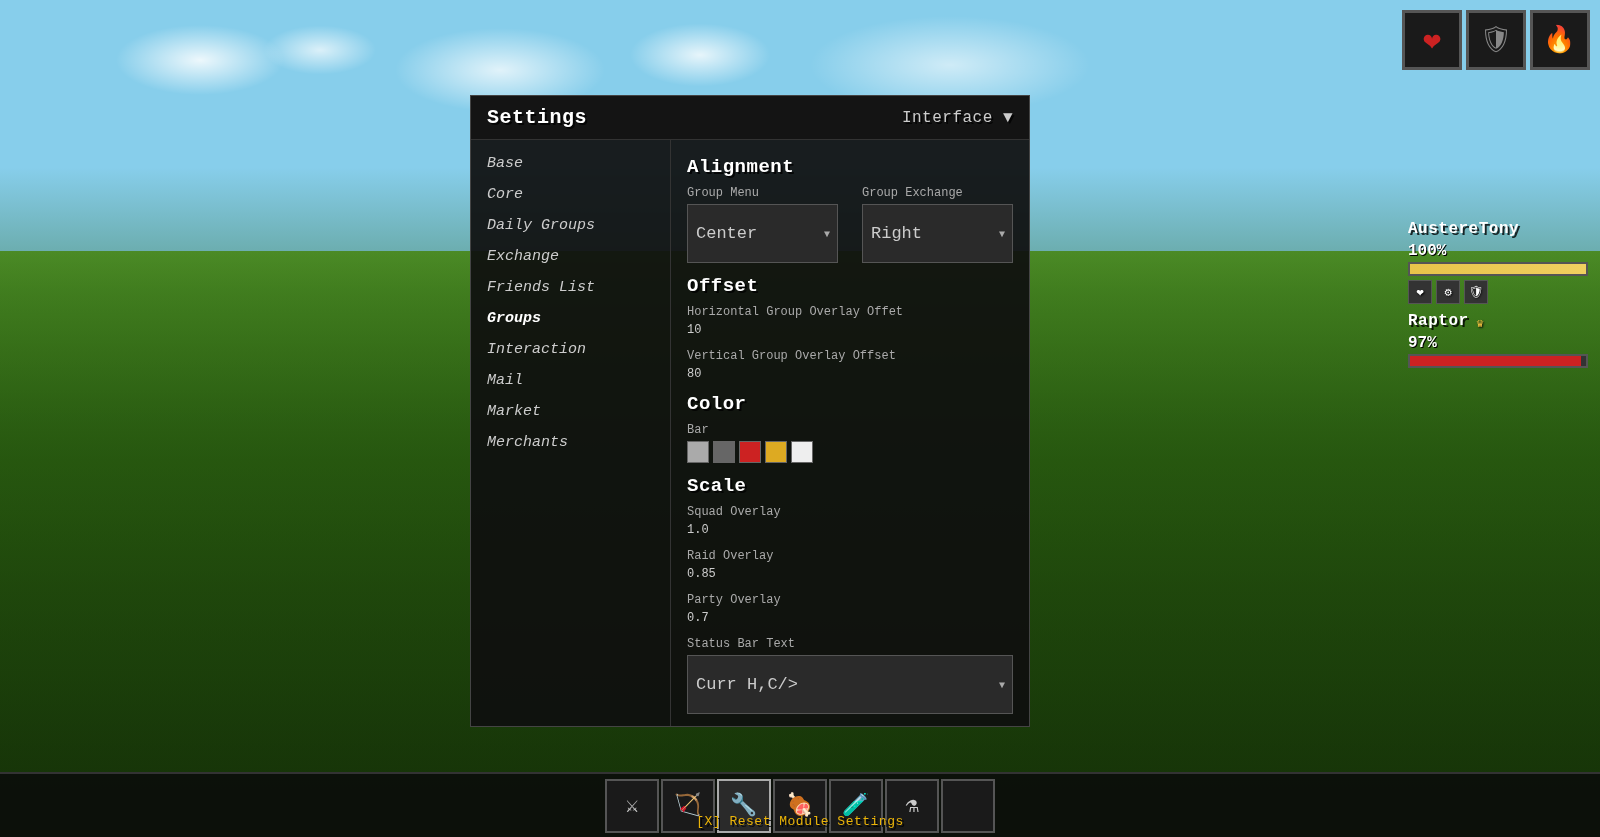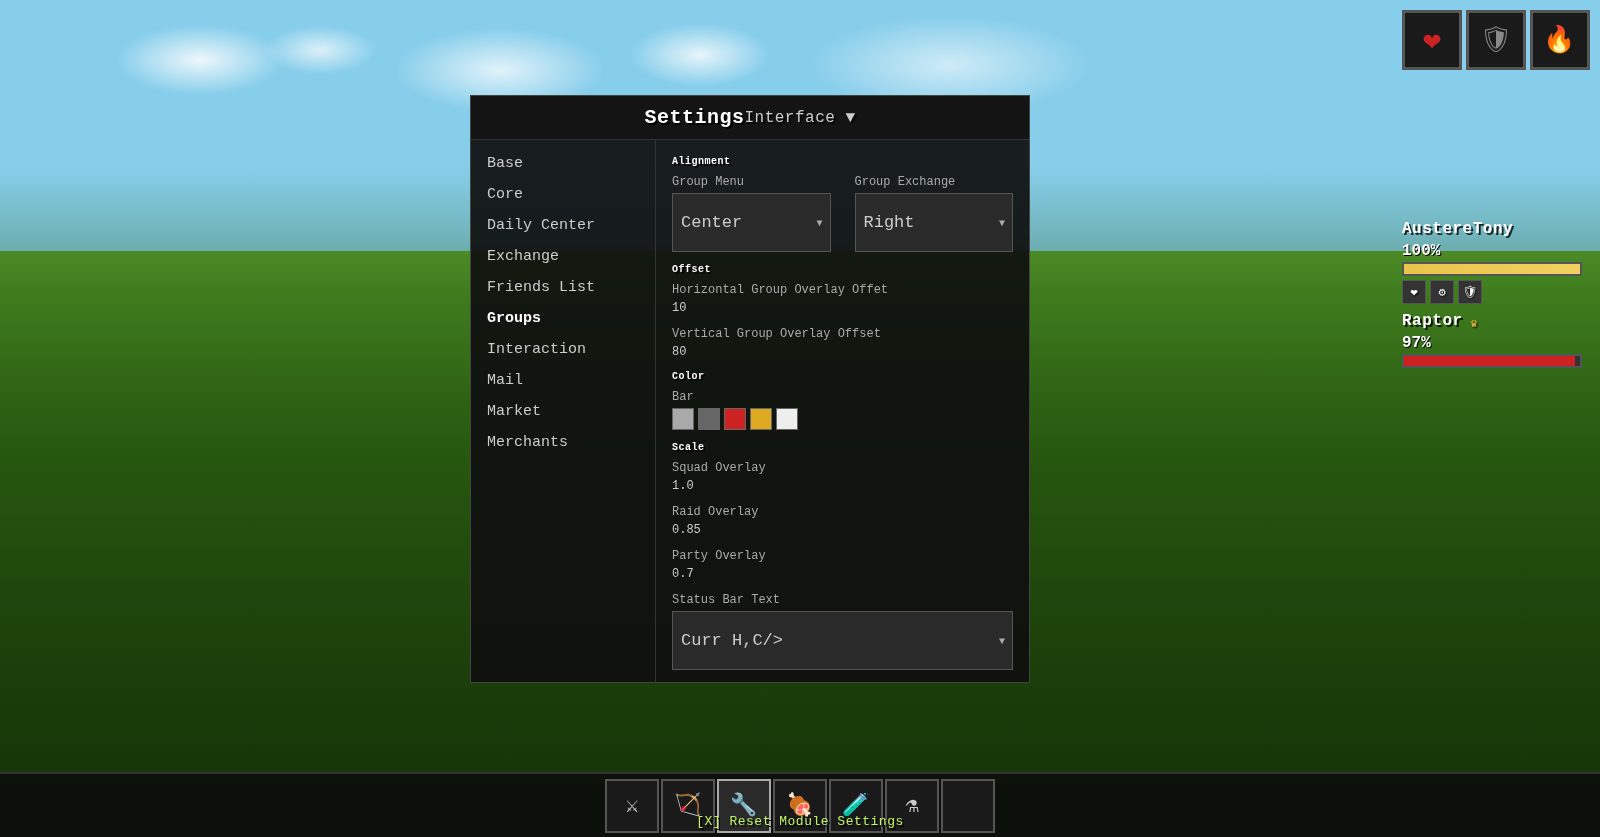--- a/index.html
+++ b/index.html
@@ -67,21 +67,21 @@
       display: flex;
       align-items: center;
       justify-content: center;
       font-size: 28px;
     }
 
     
     .player-info {
       position: absolute;
       top: 220px;
-      right: 18px;
+      right: 12px;
       z-index: 10;
       color: white;
       text-shadow: 1px 1px 2px black;
     }
 
     .player-name {
       font-size: 16px;
       font-weight: bold;
       font-family: 'Courier New', monospace;
       margin-bottom: 4px;
@@ -141,21 +141,21 @@
       left: 470px;
       width: 560px;
       background: rgba(15, 15, 15, 0.93);
       border: 1px solid #444;
       z-index: 20;
       font-family: 'Courier New', monospace;
     }
 
     .settings-header {
       display: flex;
-      justify-content: center;
+      justify-content: space-between;
       align-items: center;
       padding: 10px 16px;
       background: rgba(20, 20, 20, 0.95);
       border-bottom: 1px solid #333;
     }
 
     .settings-title {
       color: #ffffff;
       font-size: 20px;
       font-weight: bold;
@@ -170,23 +170,24 @@
       gap: 4px;
       cursor: pointer;
     }
 
     .settings-body {
       display: flex;
     }
 
     
     .settings-nav {
-      width: 185px;
+      width: 200px;
       padding: 8px 0;
       border-right: 1px solid #333;
+      font-style: italic;
     }
 
     .nav-item {
       padding: 7px 16px;
       color: #cccccc;
       font-size: 15px;
       cursor: pointer;
       font-family: 'Courier New', monospace;
     }
 
@@ -198,21 +199,21 @@
     
     .settings-content {
       flex: 1;
       padding: 12px 16px;
       overflow-y: auto;
       max-height: 620px;
     }
 
     .section-title {
       color: #ffffff;
-      font-size: 10px;
+      font-size: 19px;
       font-weight: bold;
       margin-bottom: 8px;
       margin-top: 4px;
     }
 
     .subsection-label {
       color: #aaaaaa;
       font-size: 12px;
       margin-bottom: 4px;
     }
@@ -303,21 +304,21 @@
     .hotbar-slot.active {
       border-color: #aaa;
       background: #2a2a2a;
     }
 
     .reset-text {
       position: absolute;
       bottom: 8px;
       left: 50%;
       transform: translateX(-50%);
-      color: #bef264;
+      color: #eab308;
       font-size: 13px;
       font-family: 'Courier New', monospace;
       text-shadow: 1px 1px 0 #000;
       white-space: nowrap;
       z-index: 11;
     }
 
     
     .mc-text {
       text-shadow: 2px 2px 0px rgba(0,0,0,0.8);
@@ -379,21 +380,21 @@
   <div class="settings-body">
 
     <div class="settings-nav">
       <div class="nav-item">
         <span>Base</span>
       </div>
       <div class="nav-item">
         <span>Core</span>
       </div>
       <div class="nav-item">
-        <span>Daily Center</span>
+        <span>Daily Groups</span>
       </div>
       <div class="nav-item">
         <span>Exchange</span>
       </div>
       <div class="nav-item">
         <span>Friends List</span>
       </div>
       <div class="nav-item active">
         <span>Groups</span>
       </div>

